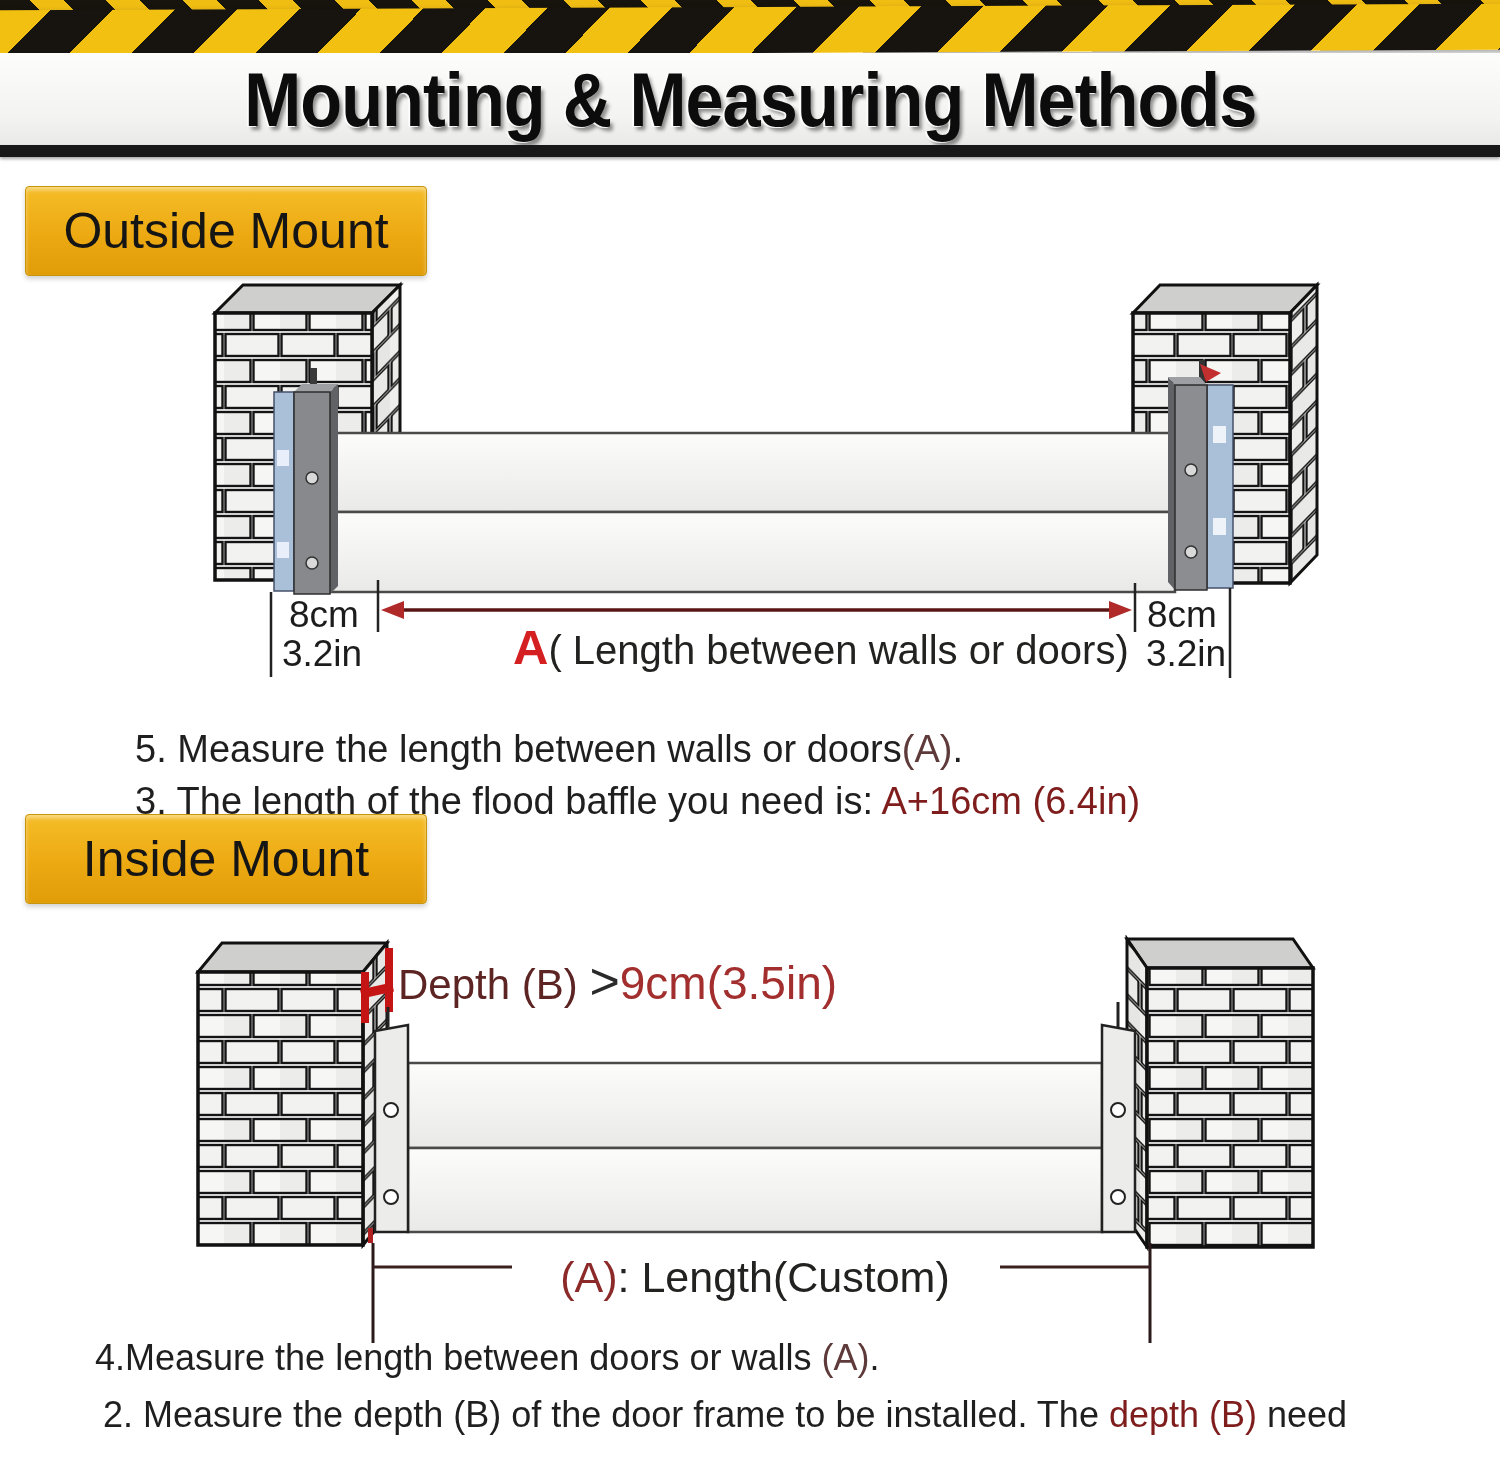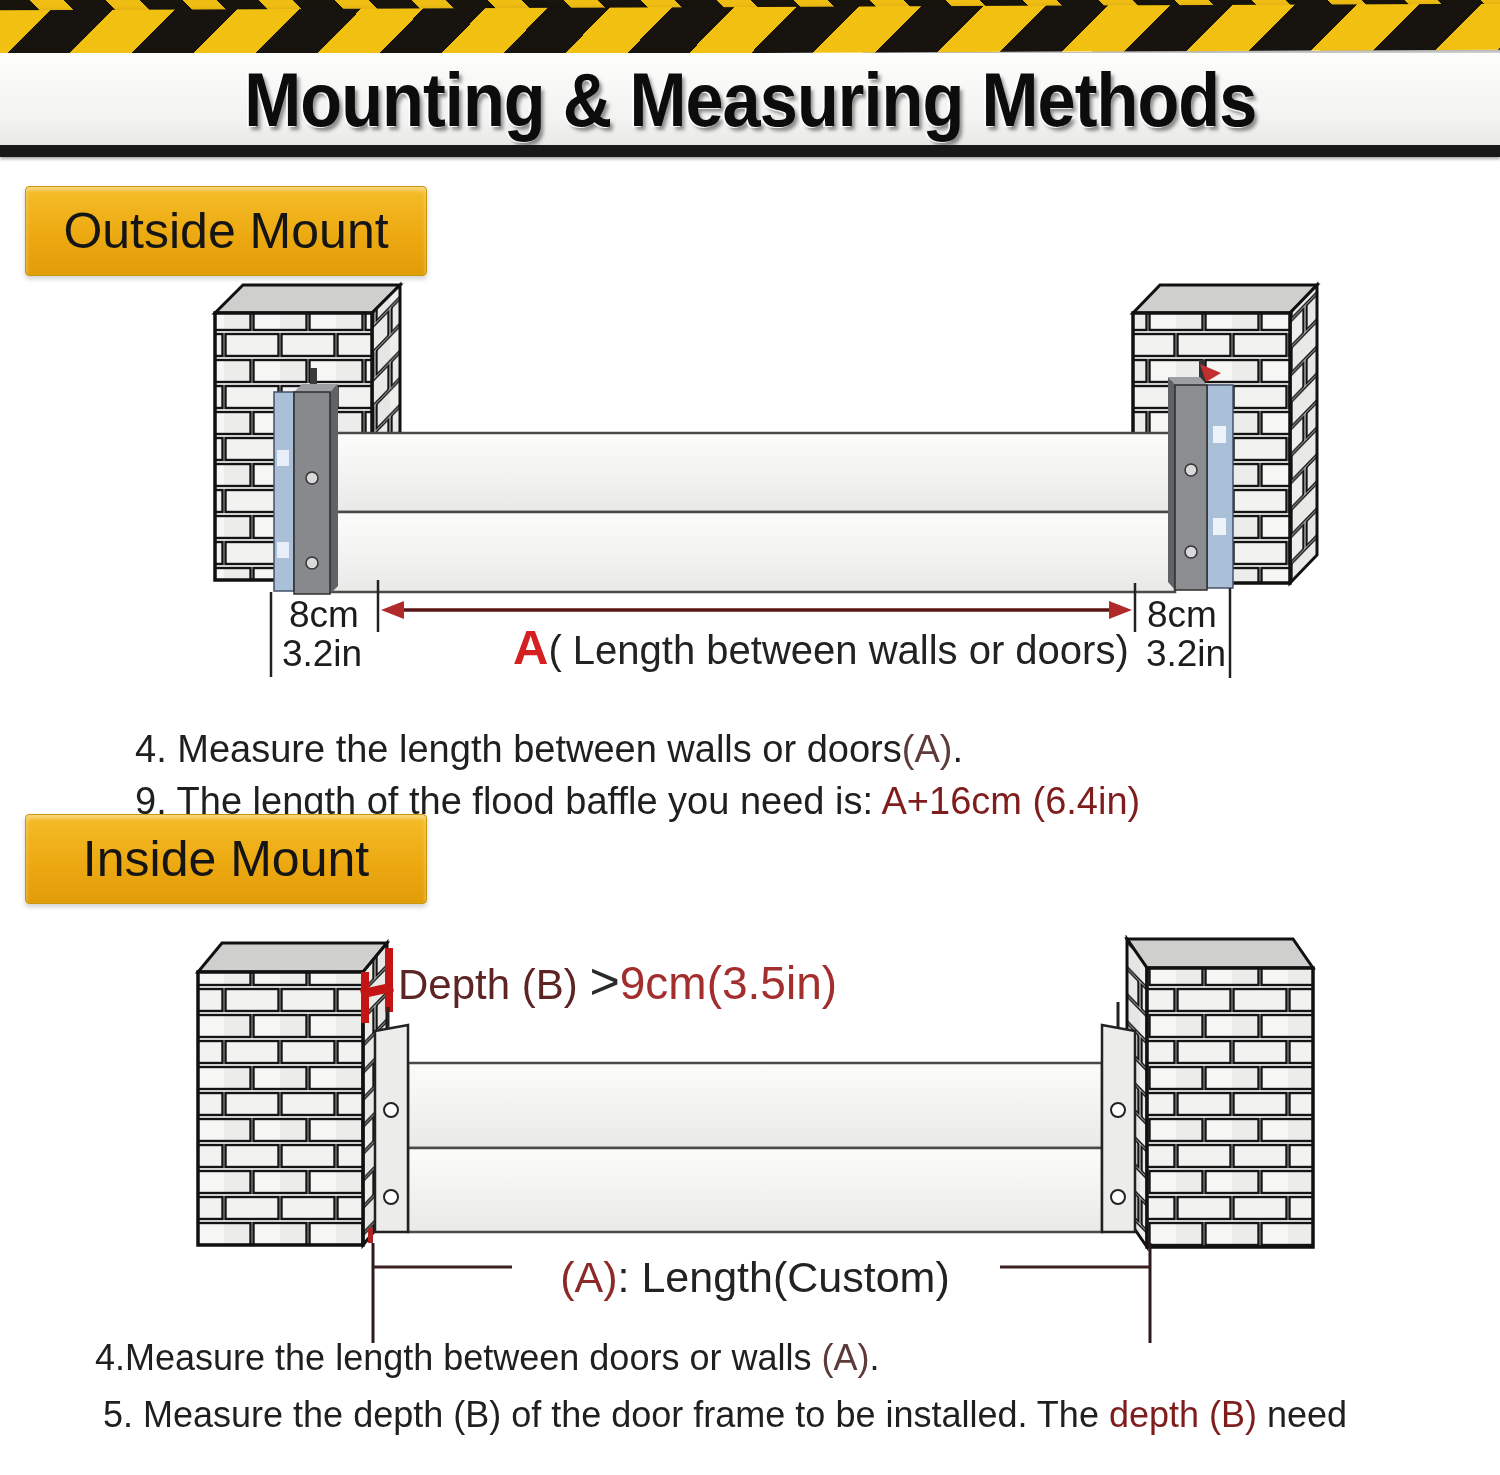--- a/index.html
+++ b/index.html
@@ -163,22 +163,22 @@
     </g>
 
     <text class="svg-meas" x="324" y="347" text-anchor="middle">8cm</text>
     <text class="svg-meas" x="322" y="386" text-anchor="middle">3.2in</text>
     <text class="svg-meas" x="1182" y="347" text-anchor="middle">8cm</text>
     <text class="svg-meas" x="1186" y="386" text-anchor="middle">3.2in</text>
     <text x="513" y="384"><tspan class="svg-a">A</tspan><tspan class="svg-alabel">( Length between walls or doors)</tspan></text>
   </svg>
 
   <div class="steps steps1">
-    <div><span>4. Measure the length between walls or doors</span><span class="hl-soft">(A)</span><span>.</span></div>
-    <div><span>9. The length of the flood baffle you need is: </span><span class="hl">A+16cm (6.4in)</span></div>
+    <div><span>5. Measure the length between walls or doors</span><span class="hl-soft">(A)</span><span>.</span></div>
+    <div><span>3. The length of the flood baffle you need is: </span><span class="hl">A+16cm (6.4in)</span></div>
   </div>
 
   <div class="badge badge-inside">
     <span>Inside Mount</span>
   </div>
 
   <svg class="diag diag2" viewBox="0 0 1500 420">
 
     <g>
       <polygon points="198,37 363,37 387,8 222,8" fill="#cfcfcd" stroke="#111" stroke-width="3"></polygon>
@@ -224,16 +224,16 @@
       <line x1="373" y1="308" x2="373" y2="408" stroke="#2a1a1a" stroke-width="3"></line>
       <line x1="1150" y1="308" x2="1150" y2="408" stroke="#2a1a1a" stroke-width="3"></line>
       <line x1="373" y1="332" x2="512" y2="332" stroke="#3b2020" stroke-width="3"></line>
       <line x1="1000" y1="332" x2="1150" y2="332" stroke="#3b2020" stroke-width="3"></line>
     </g>
     <text x="755" y="357" text-anchor="middle"><tspan class="svg-ia">(A)</tspan><tspan class="svg-irest">: Length(Custom)</tspan></text>
   </svg>
 
   <div class="steps steps2">
     <div class="gap"><span>4.Measure the length between doors or walls </span><span class="hl-soft">(A)</span><span>.</span></div>
-    <div class="indent"><span>5. Measure the depth (B) of the door frame to be installed. The </span><span class="hl">depth (B)</span><span> need</span></div>
+    <div class="indent"><span>2. Measure the depth (B) of the door frame to be installed. The </span><span class="hl">depth (B)</span><span> need</span></div>
   </div>
 
 </div>
 
 </body></html>

